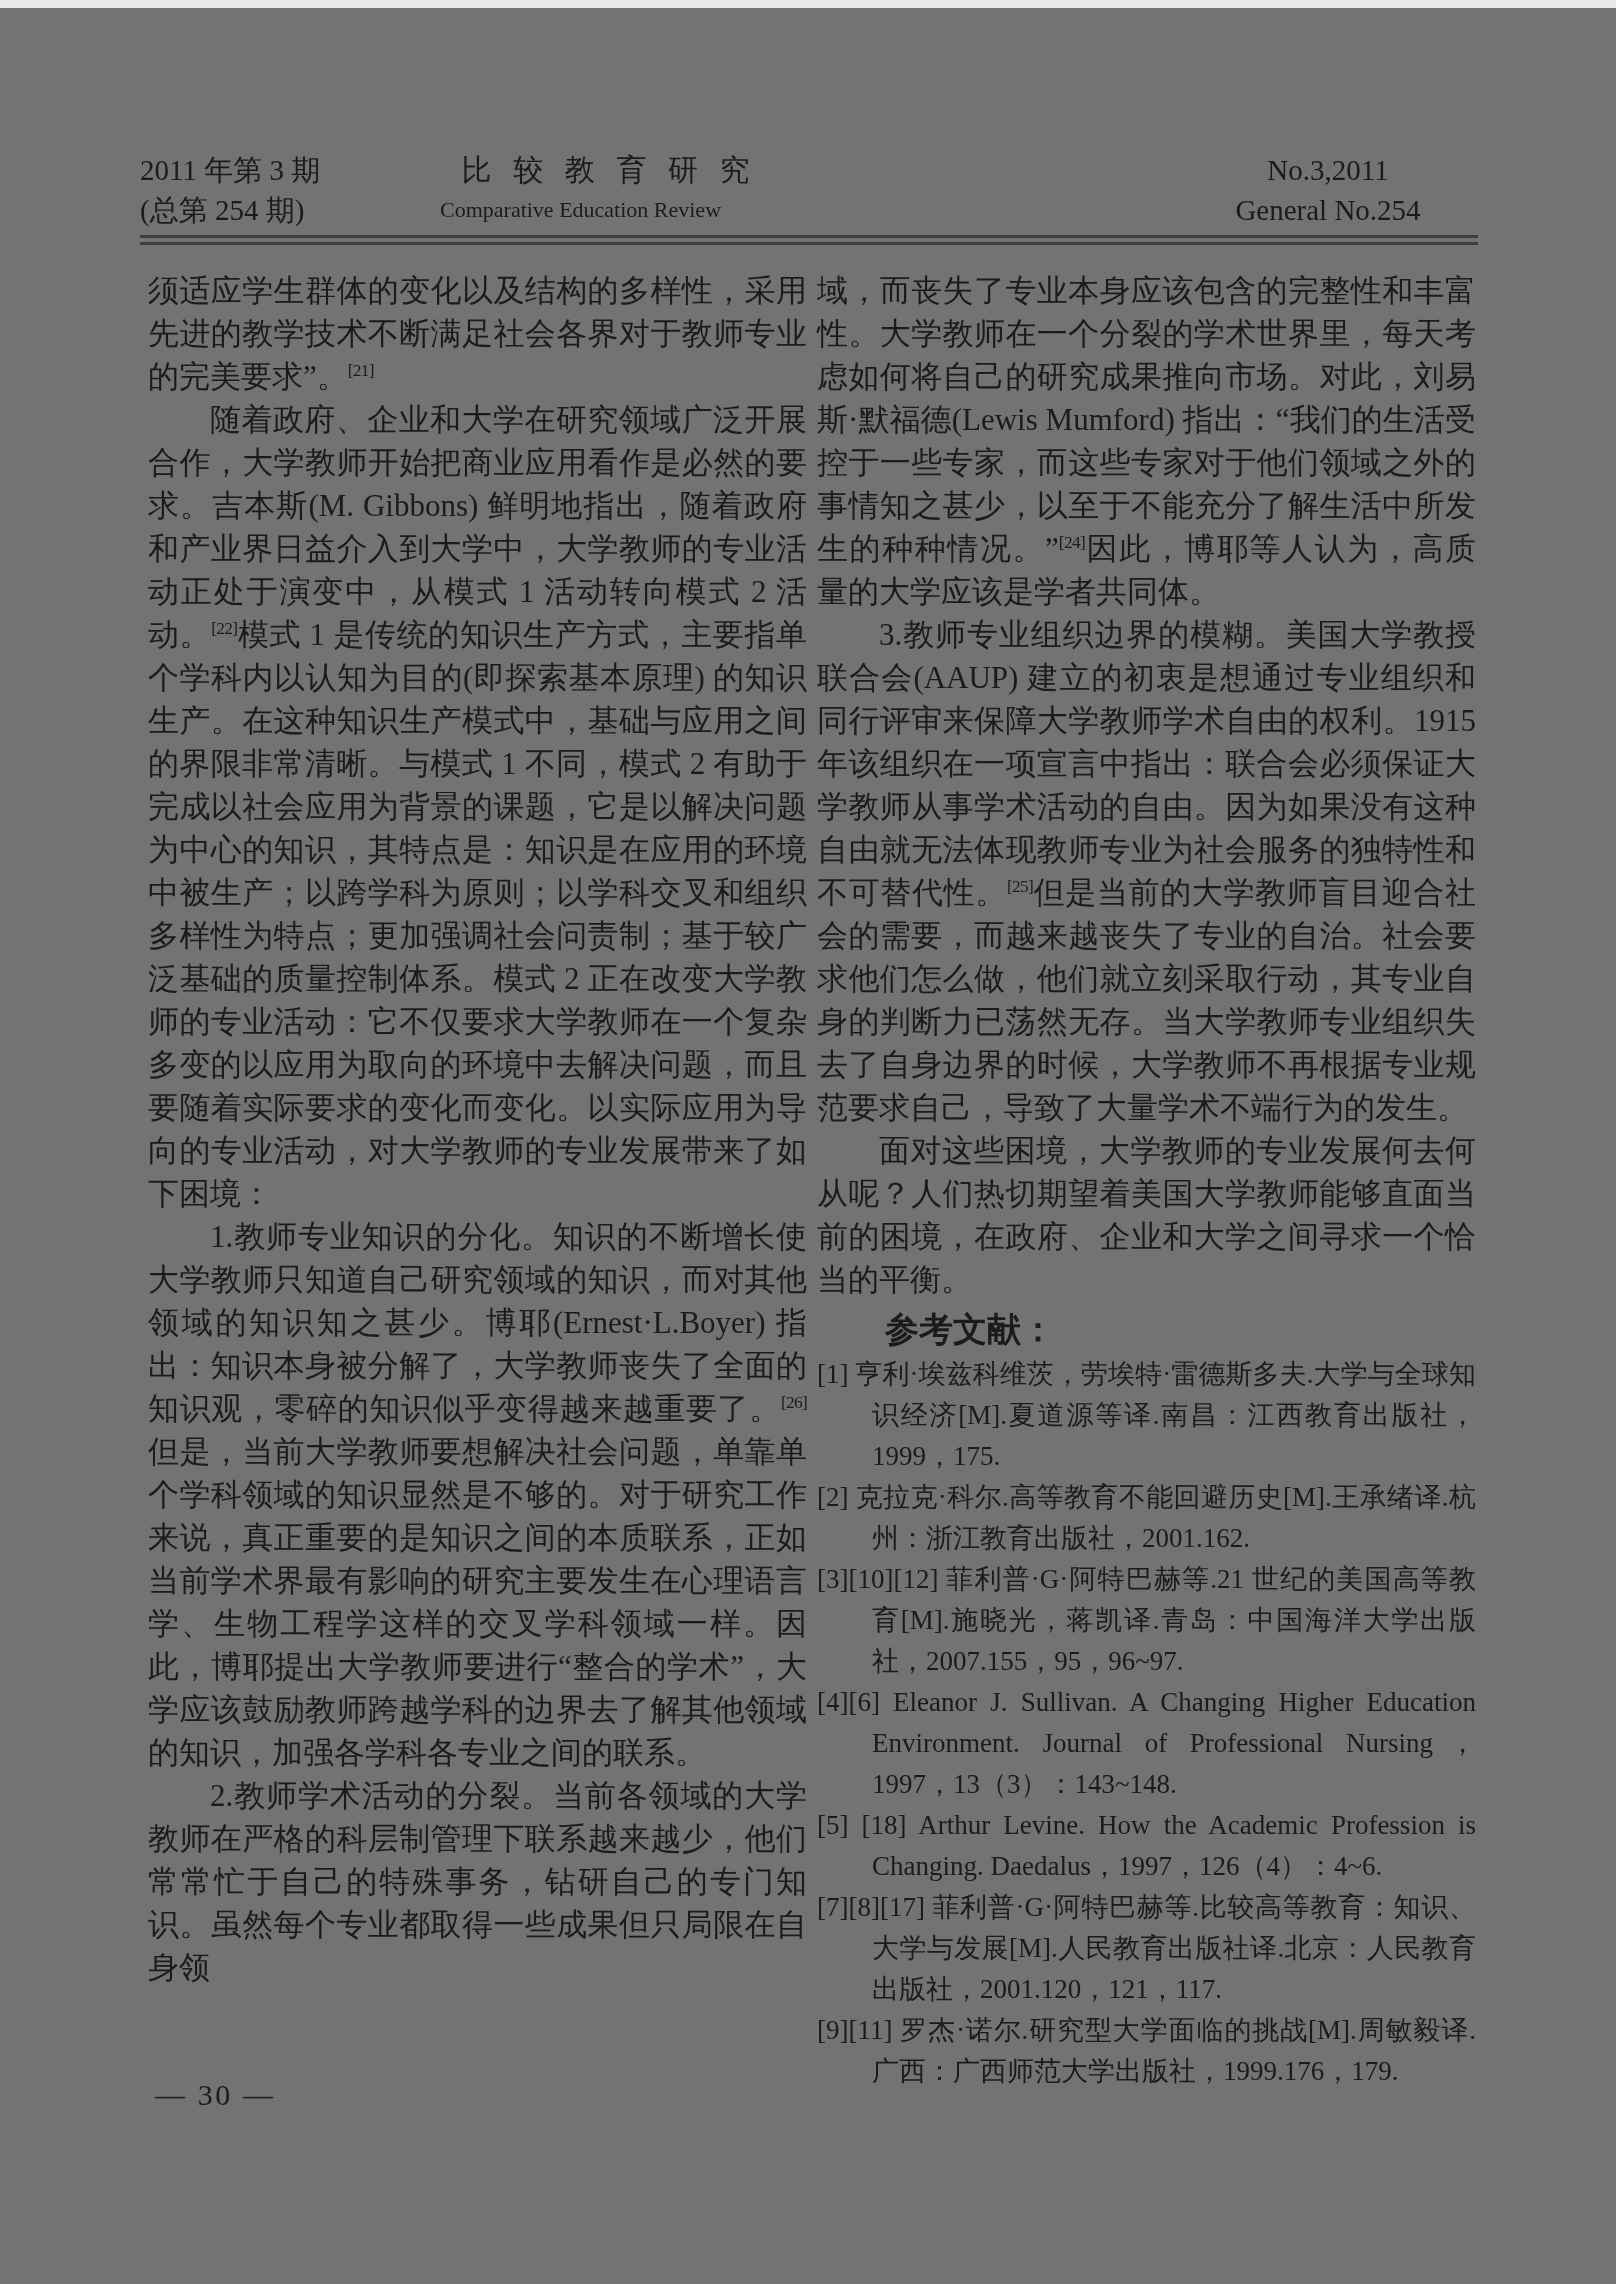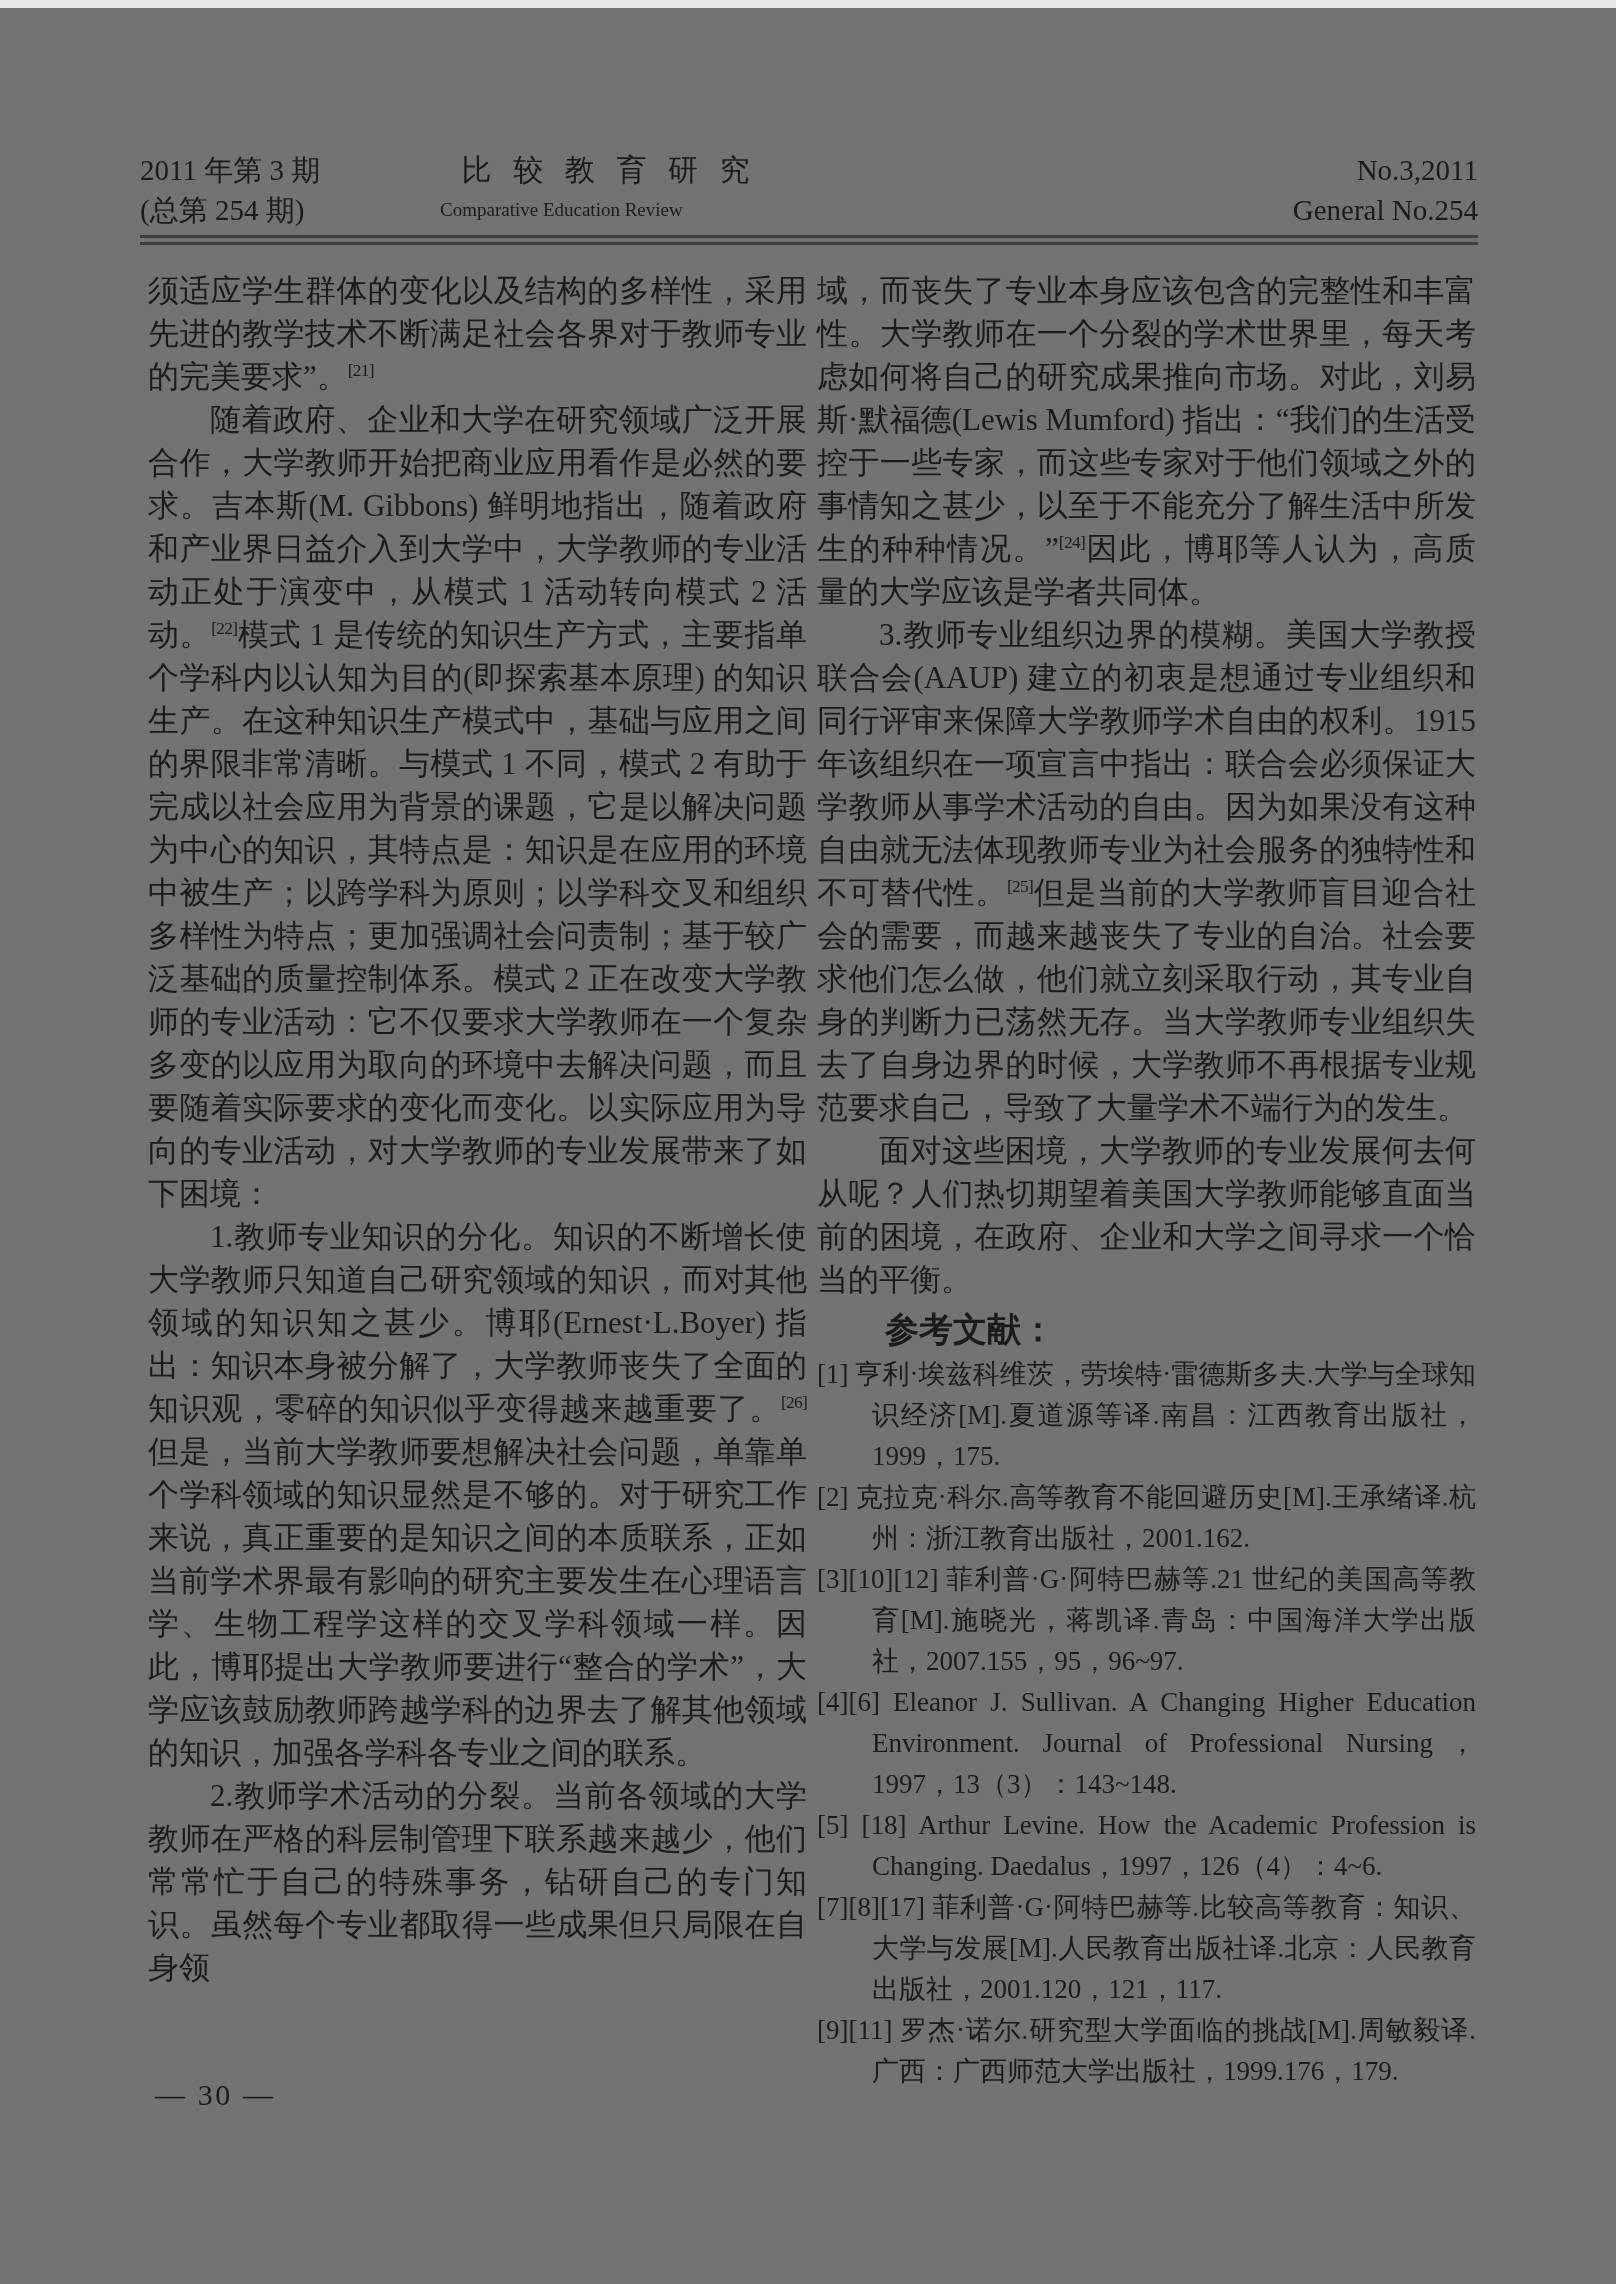--- a/index.html
+++ b/index.html
@@ -17,30 +17,30 @@
   .header {
     position: absolute;
     left: 140px;
     right: 138px;
     top: 142px;
     display: flex;
     justify-content: space-between;
     align-items: flex-start;
   }
   .header .h-left, .header .h-right { width: 300px; }
-  .header .h-right { text-align: right; }
+  .header .h-right { text-align: center; }
   .header .h-center { flex: 1; }
   .h-line1-cn {
     font-size: 30px;
     line-height: 40px;
     letter-spacing: 0.72em;
     text-indent: 0.72em; 
     white-space: nowrap;
   }
-  .h-line-en { font-size: 19px; line-height: 40px; }
+  .h-line-en { font-size: 22px; line-height: 40px; }
   .h-side-line { font-size: 29px; line-height: 40px; white-space: nowrap; }
   .double-rule { position: absolute; left: 140px; right: 138px; top: 227px; }
   .double-rule .rl { height: 2.6px; background: #3d3d3d; }
   .double-rule .rl + .rl { margin-top: 4.6px; }
 
   
   .col { position: absolute; top: 261px; width: 659px; }
   .col-left { left: 148px; }
   .col-right { left: 817px; }
   p.body {

